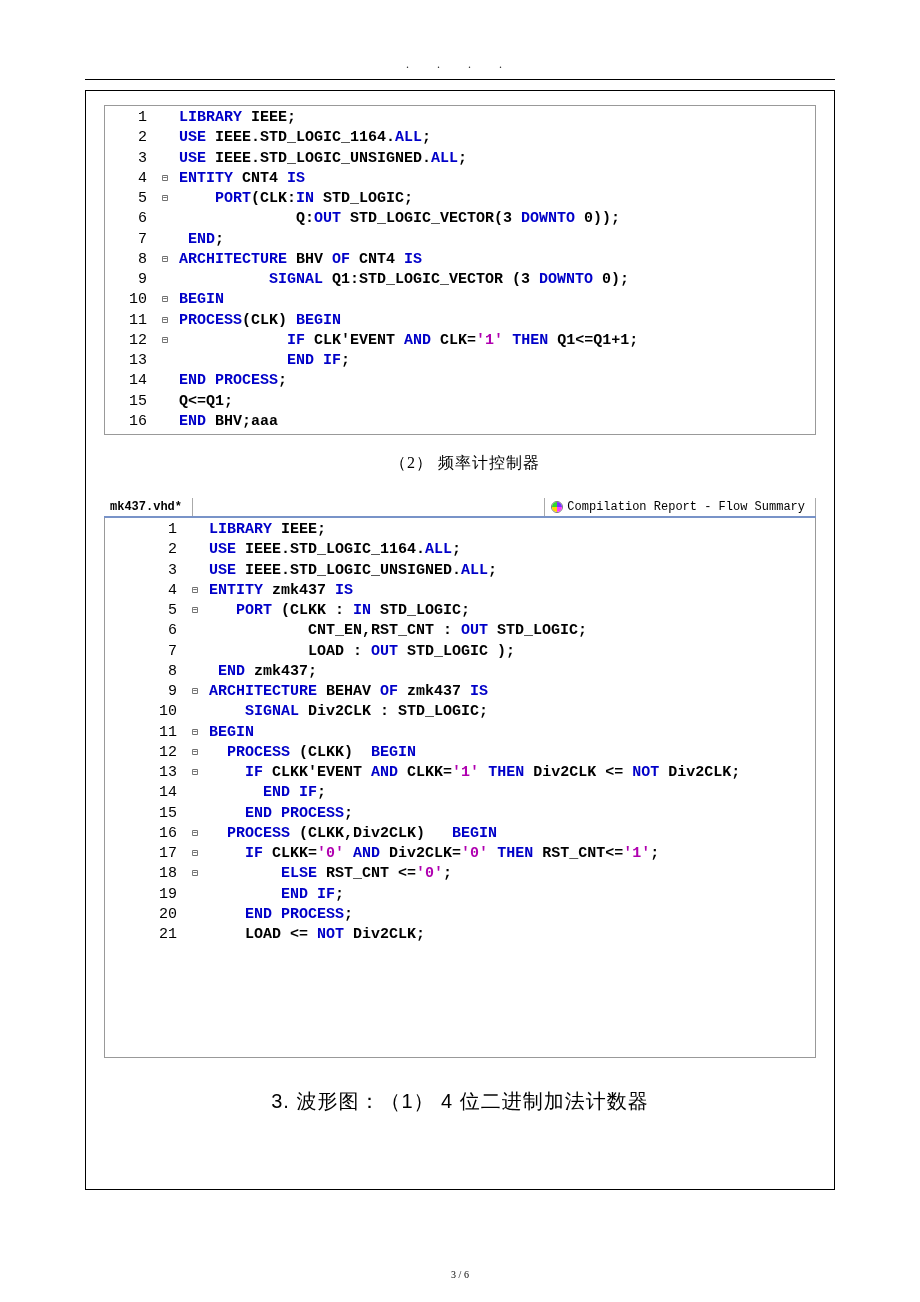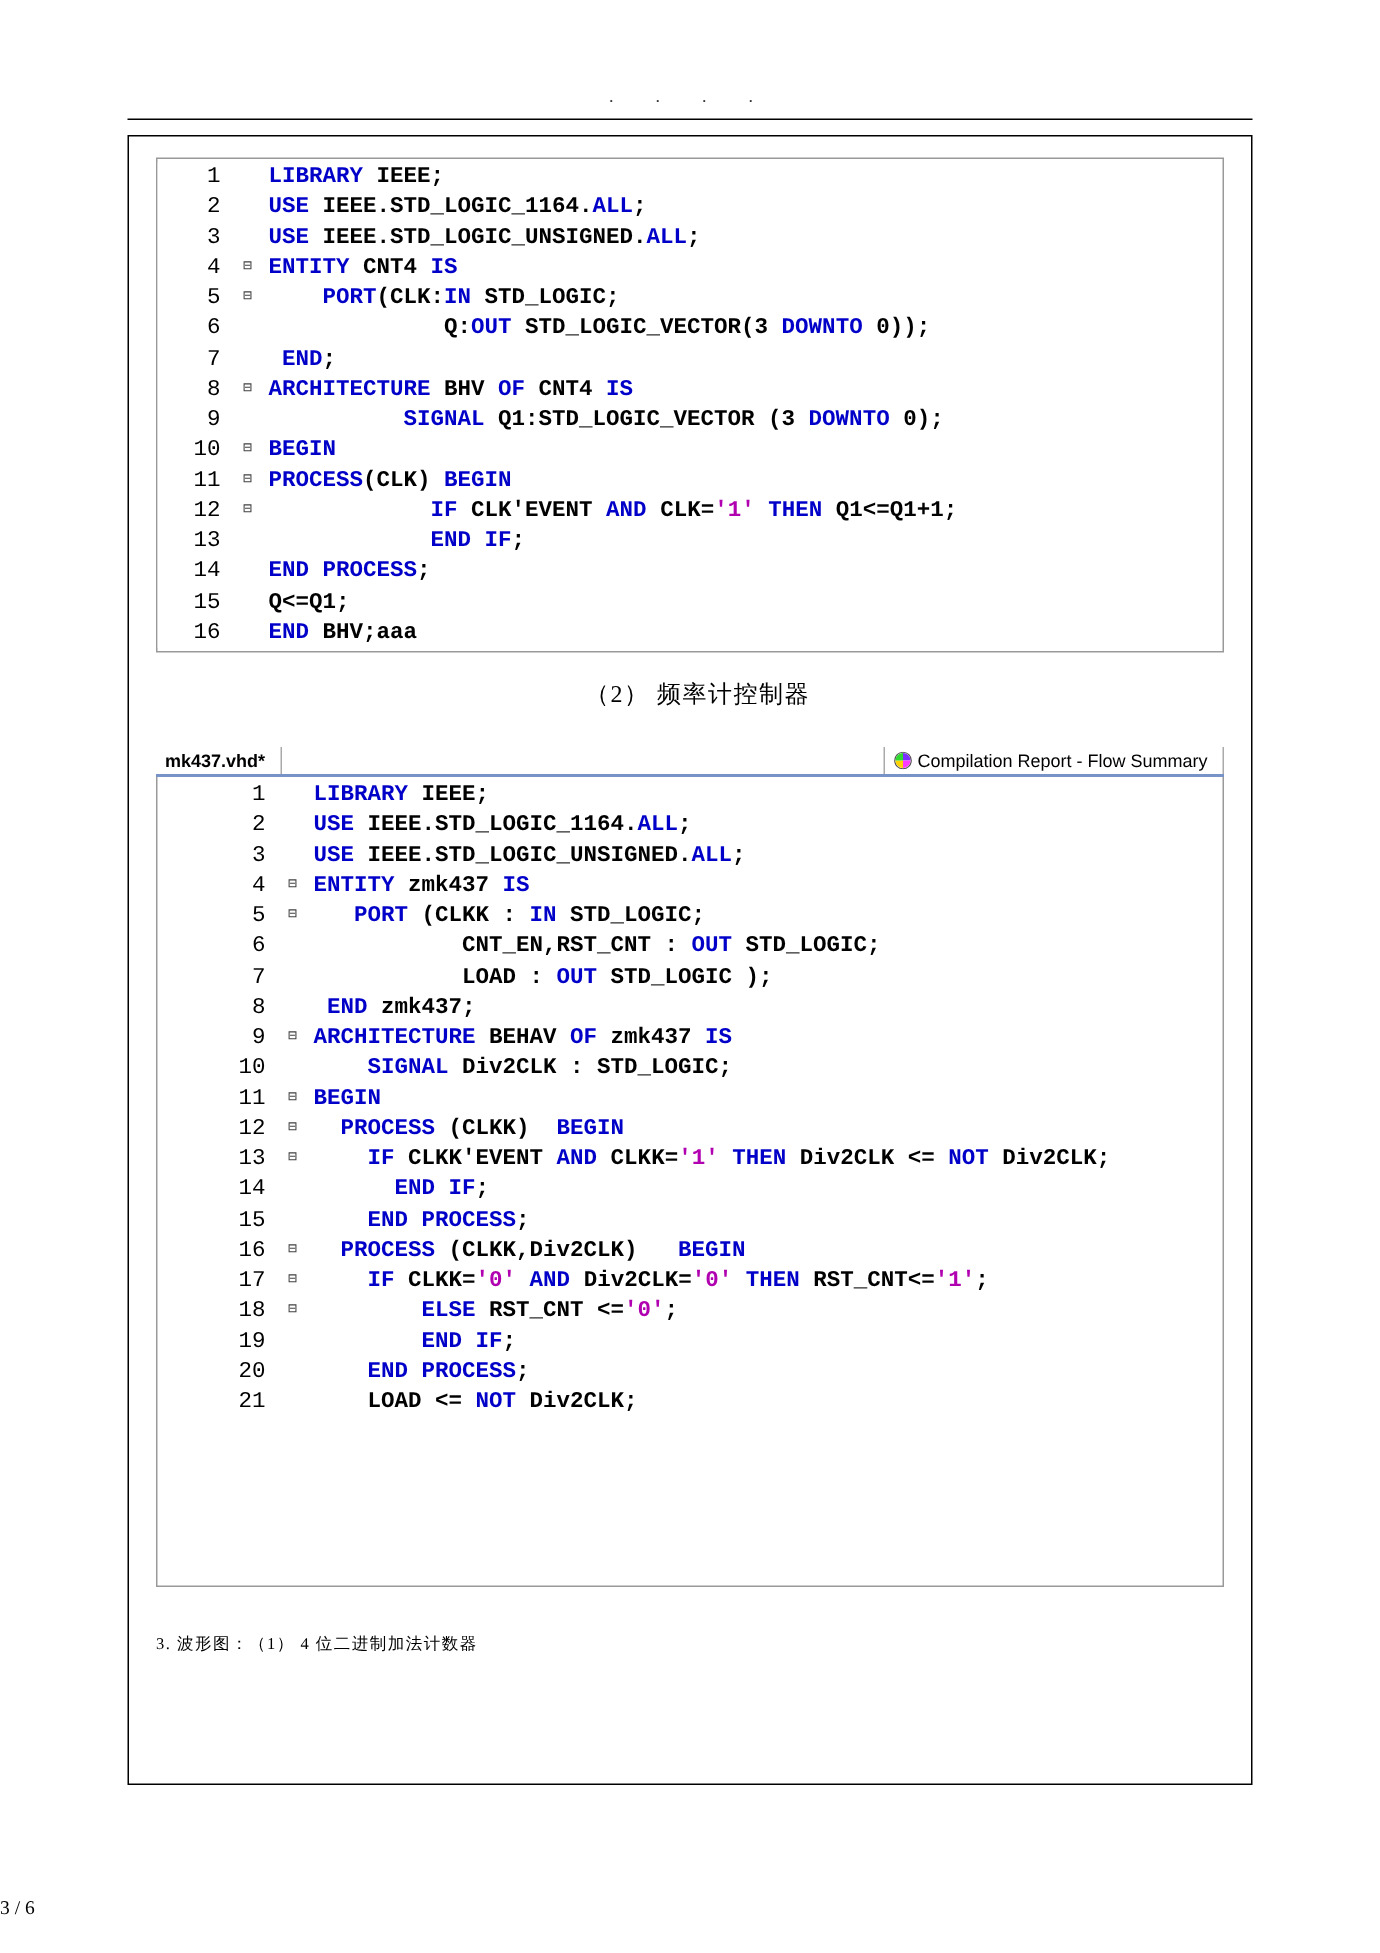--- a/index.html
+++ b/index.html
@@ -80,21 +80,21 @@
     font-size: 16px;
     margin: 6px 0 24px 10px;
     letter-spacing: 1px;
     text-align: center;
   }
   .tabbar {
     display: flex;
     align-items: center;
     border-bottom: 2px solid #7893c8;
     margin: 0;
-    font-family: Liberation Sans, sans-serif;
+    font-family: Liberation Mono, monospace;
     font-size: 12px;
   }
   .tab {
     padding: 2px 10px 2px 6px;
     border-right: 1px solid #aaa;
     display: flex;
     align-items: center;
     gap: 4px;
   }
   .tab.active {
@@ -111,31 +111,33 @@
     border: none;
     margin-top: 0;
   }
   .code-block.with-tabs .code-body {
     border-left: 1px solid #999;
     border-right: 1px solid #999;
     border-bottom: 1px solid #999;
   }
   .indent1 { padding-left: 30px; }
   .bottom-heading {
-    font-family: Liberation Serif, serif;
-    font-size: 11px;
+    font-family: Liberation Sans, sans-serif;
+    font-size: 20px;
     margin-top: 30px;
     letter-spacing: 1px;
+    text-align: center;
   }
   .page-num {
     position: absolute;
     bottom: 22px;
     left: 0;
     right: 0;
-    font-size: 13px;
+    text-align: center;
+    font-size: 10px;
   }
 </style>
 </head>
 <body>
 
 <div class="page">
   <div class="dots">·  ·  ·  ·</div>
   <div class="hr"></div>
 
   <div class="outer-box">

